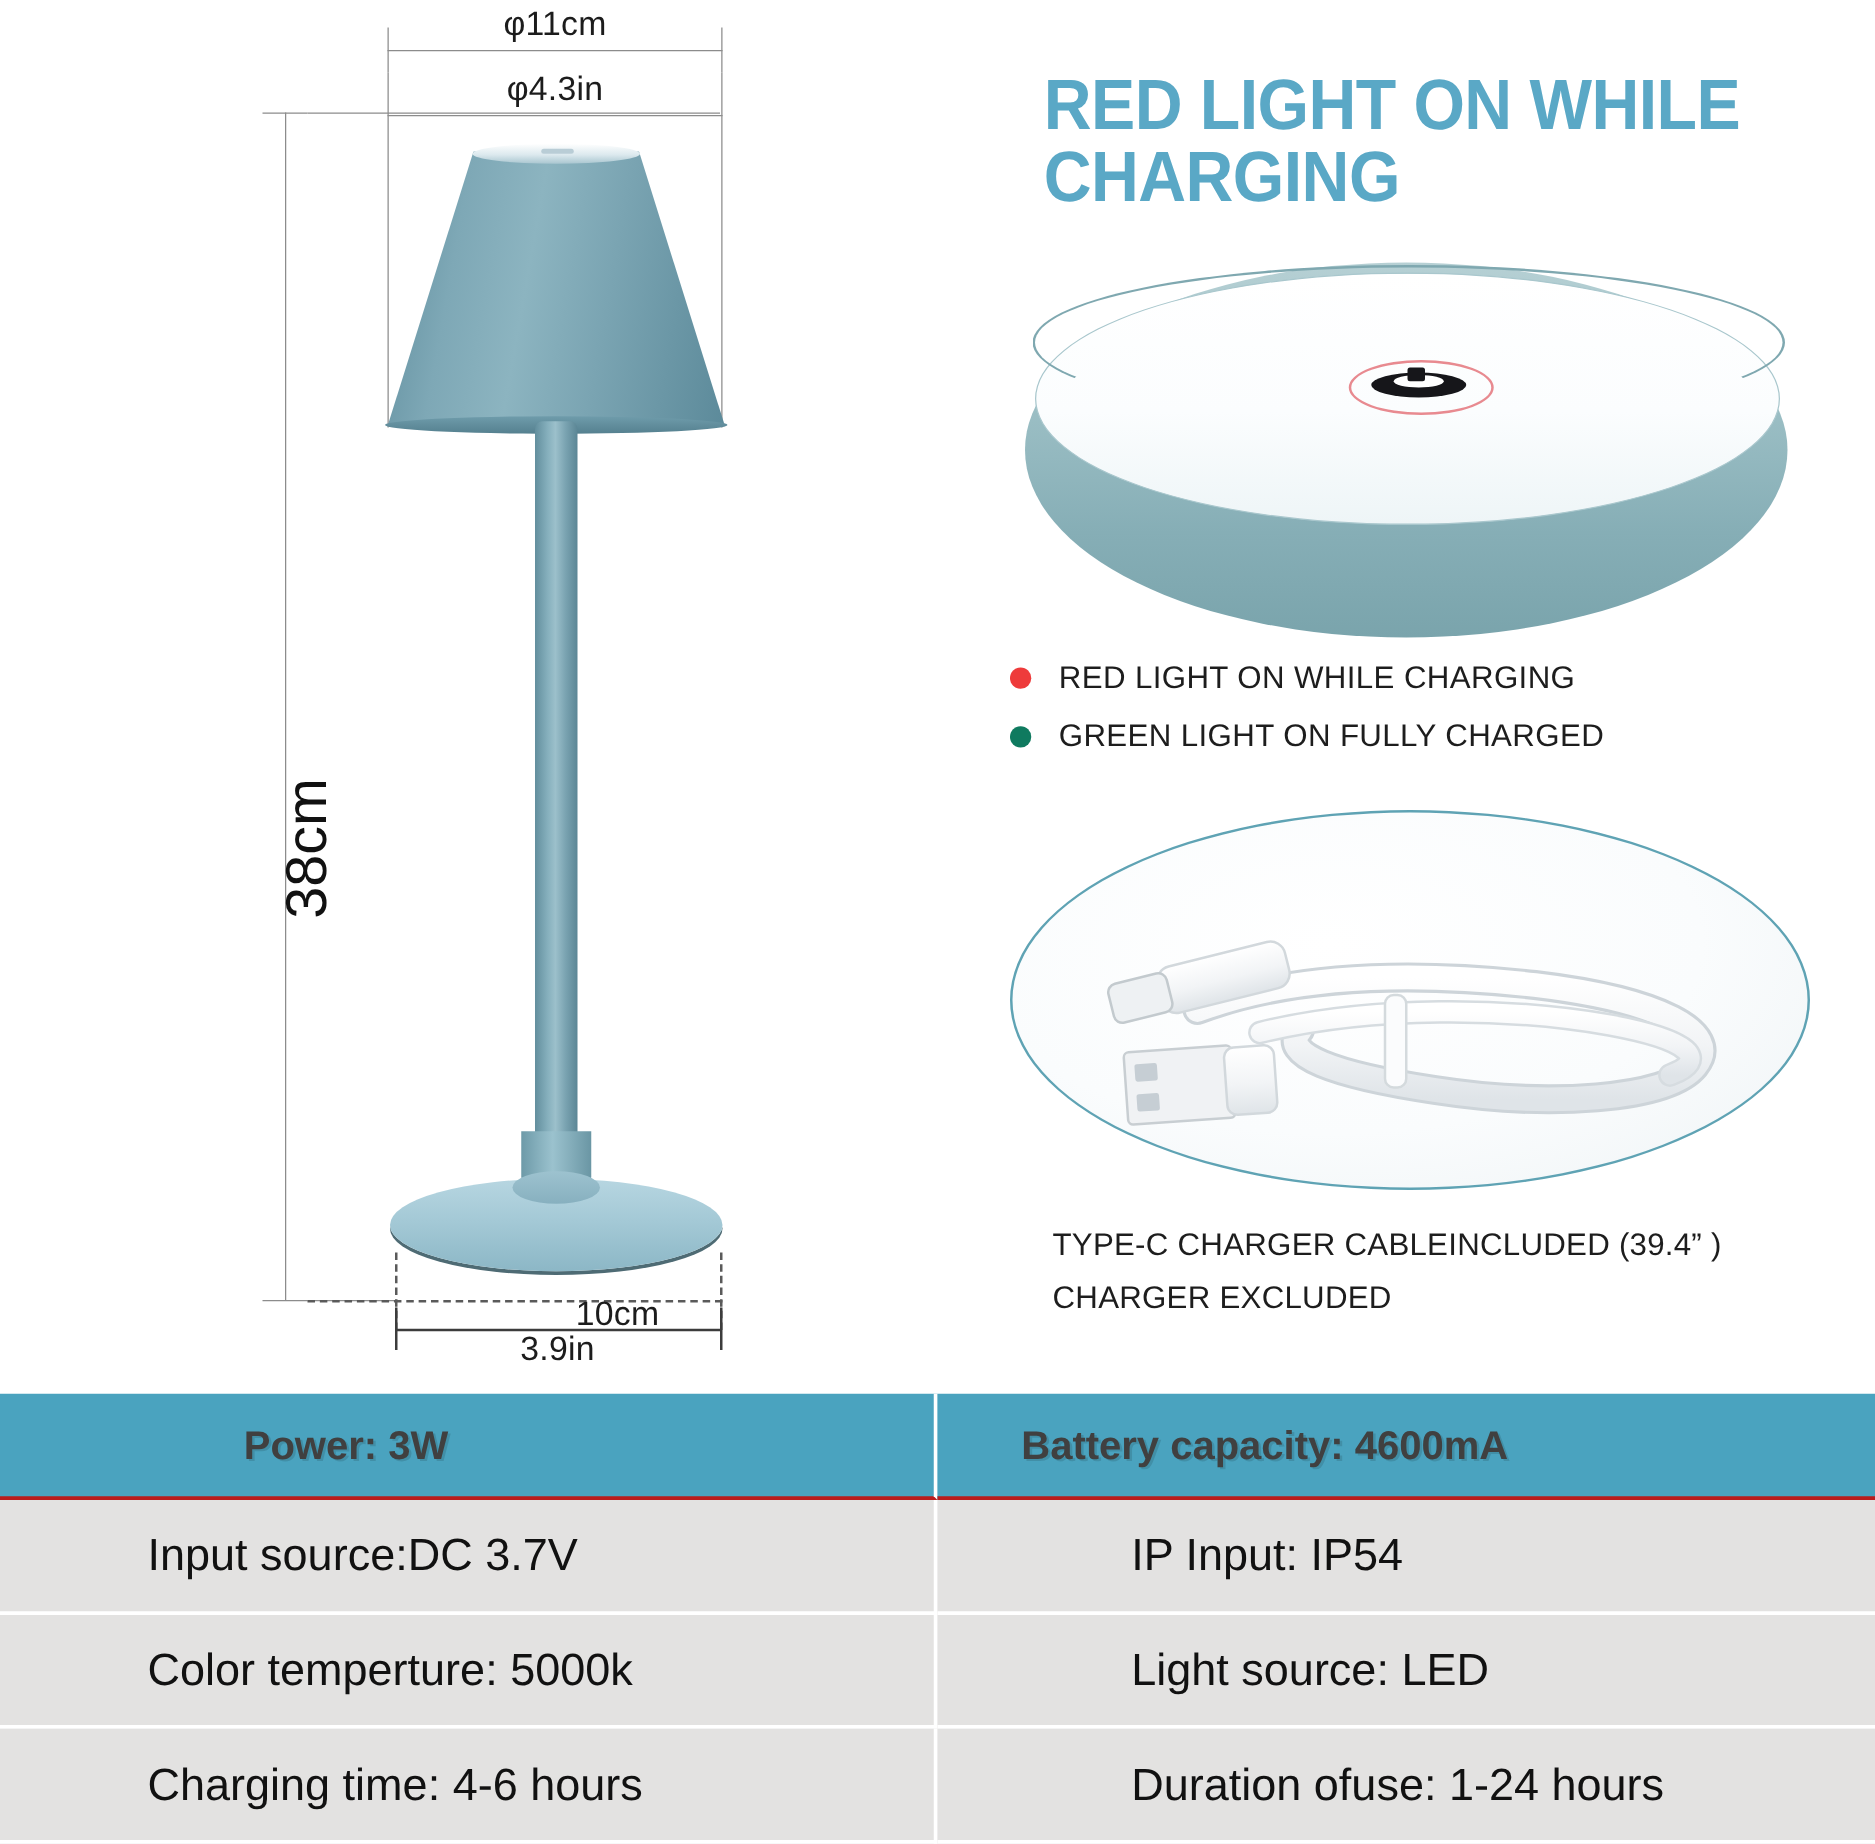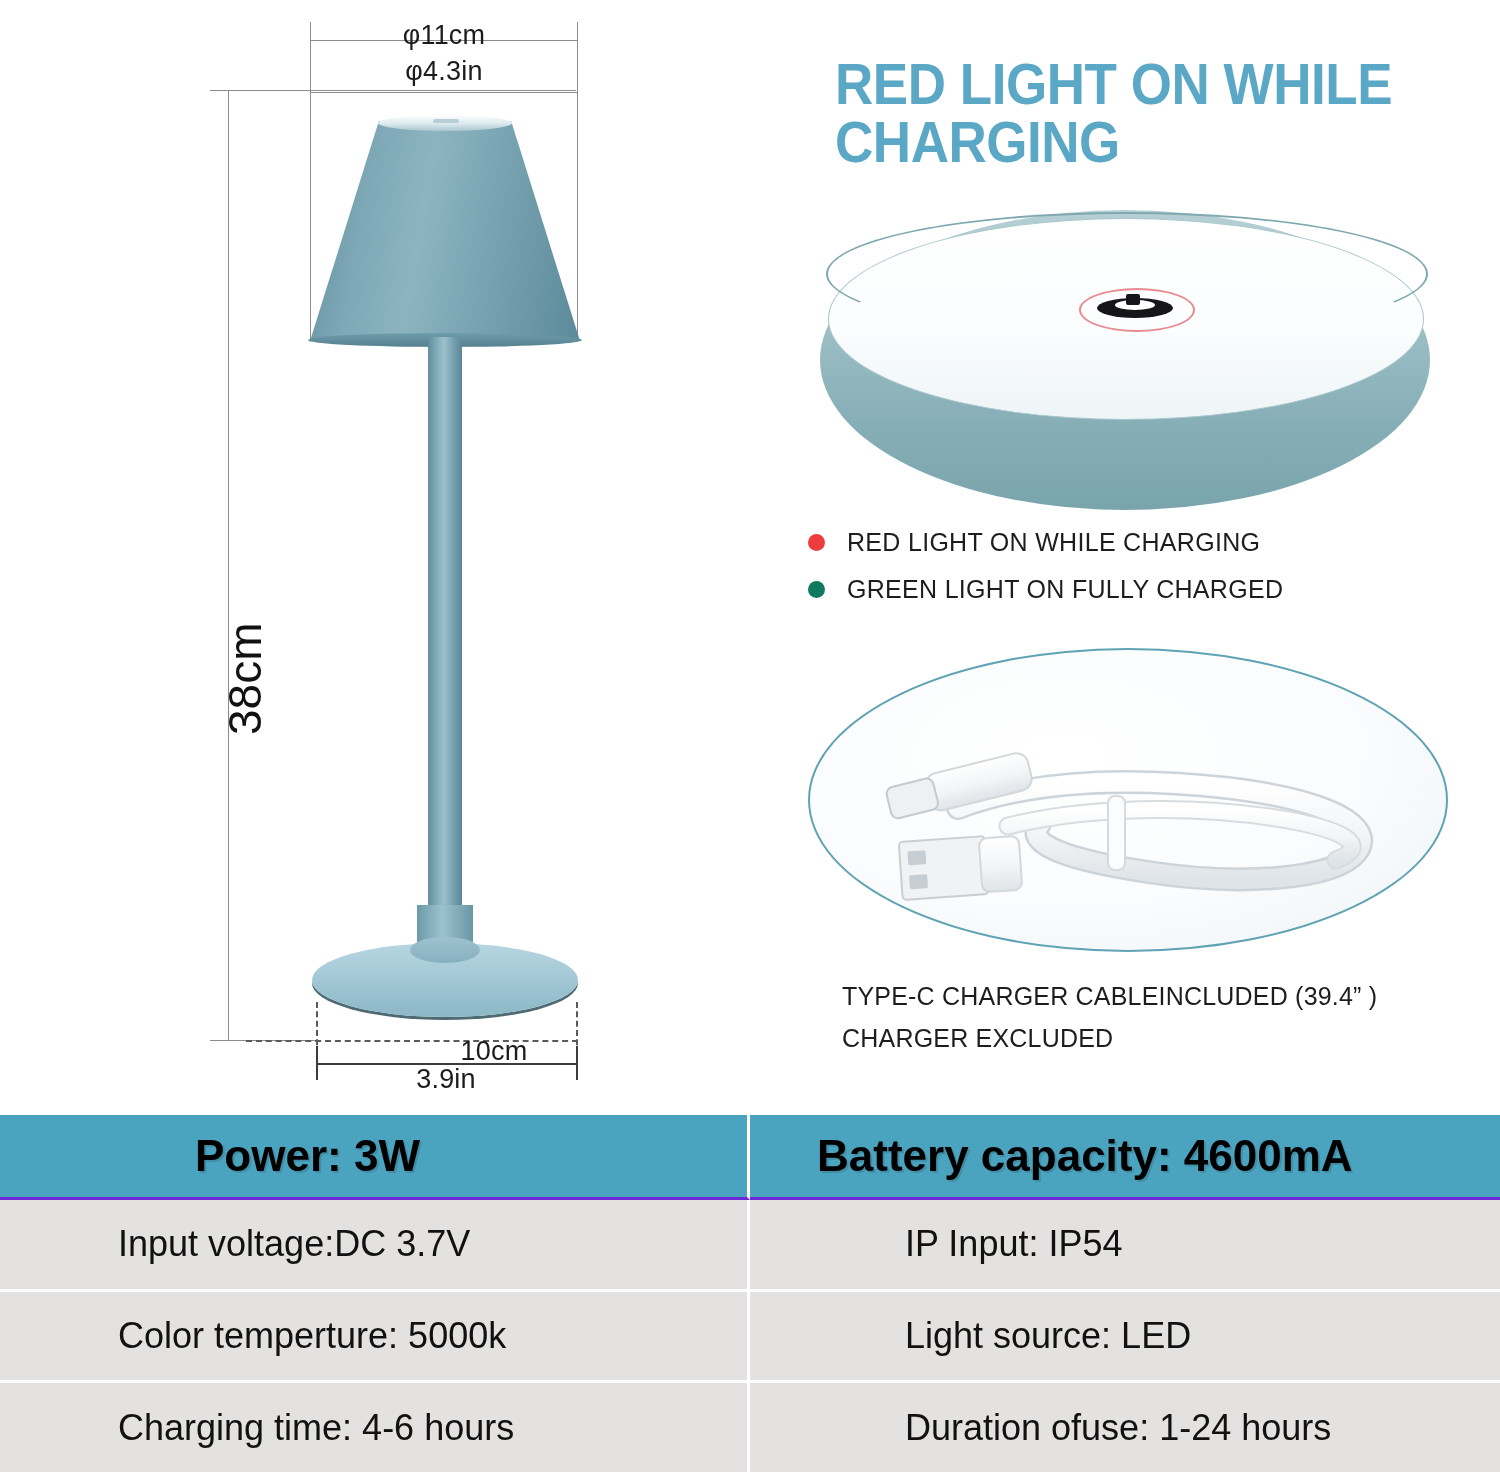--- a/index.html
+++ b/index.html
@@ -128,24 +128,24 @@
   .cable-svg{position:absolute;left:0;top:0;}
 
   .cable-caption{position:absolute;left:92px;top:975px;width:660px;}
   .cable-caption div{font-size:25px;color:#1d1d1d;line-height:42px;letter-spacing:.2px;}
 
   
   .spec{position:absolute;left:0;top:1115px;width:1500px;height:360px;background:#ffffff;}
   .spec-grid{position:absolute;left:0;top:0;width:1500px;height:360px;
              display:grid;grid-template-columns:750px 750px;grid-template-rows:85px 1fr 1fr 1fr;}
   .spec-head{
-    background:#4aa3bf;color:#000000;font-weight:bold;font-size:44px;
+    background:#4aa3bf;color:#404040;font-weight:bold;font-size:32px;
     font-family:"Liberation Sans Narrow","Liberation Sans",sans-serif;
     display:flex;align-items:center;padding-left:195px;
-    border-bottom:3px solid #6d28d9;
+    border-bottom:3px solid #b91c1c;
     text-shadow:2px 2px 0 rgba(0,0,0,.12);
   }
   .spec-head.right-head{padding-left:67px;}
   .spec-cell{
     background:#e3e2e1;color:#111;font-size:36px;
     display:flex;align-items:center;padding-left:118px;
     border-right:3px solid #ffffff;border-bottom:3px solid #ffffff;
     font-family:"Liberation Sans Narrow","Liberation Sans",sans-serif;
   }
   .spec-cell.col2{padding-left:155px;border-right:none;}
@@ -156,21 +156,21 @@
 
 <div class="page">
 
   <div class="top">
 
     <div class="lamp-panel">
 
       <div class="dimline h" style="left:310px;top:40px;width:268px;"></div>
       <div class="dimline v" style="left:310px;top:22px;height:36px;"></div>
       <div class="dimline v" style="left:577px;top:22px;height:36px;"></div>
-      <div class="dimlabel center" style="left:310px;top:4px;width:268px;margin-top:16px;">φ11cm</div>
+      <div class="dimlabel center" style="left:310px;top:4px;width:268px;">φ11cm</div>
 
       <div class="dimline h" style="left:310px;top:92px;width:268px;"></div>
       <div class="dimline v" style="left:310px;top:58px;height:34px;"></div>
       <div class="dimline v" style="left:577px;top:58px;height:34px;"></div>
       <div class="dimlabel center" style="left:310px;top:56px;width:268px;">φ4.3in</div>
 
       <div class="dimline v" style="left:310px;top:92px;height:250px;"></div>
       <div class="dimline v" style="left:577px;top:92px;height:250px;"></div>
 
       <div class="dimline v" style="left:228px;top:90px;height:950px;"></div>
@@ -268,21 +268,21 @@
       </div>
 
     </div>
   </div>
 
   <div class="spec">
     <div class="spec-grid">
       <div class="spec-head col1">Power: 3W</div>
       <div class="spec-head right-head">Battery capacity: 4600mA</div>
 
-      <div class="spec-cell">Input voltage:DC 3.7V</div>
+      <div class="spec-cell">Input source:DC 3.7V</div>
       <div class="spec-cell col2">IP Input: IP54</div>
 
       <div class="spec-cell">Color temperture: 5000k</div>
       <div class="spec-cell col2">Light source: LED</div>
 
       <div class="spec-cell">Charging time: 4-6 hours</div>
       <div class="spec-cell col2">Duration ofuse: 1-24 hours</div>
     </div>
   </div>
 

